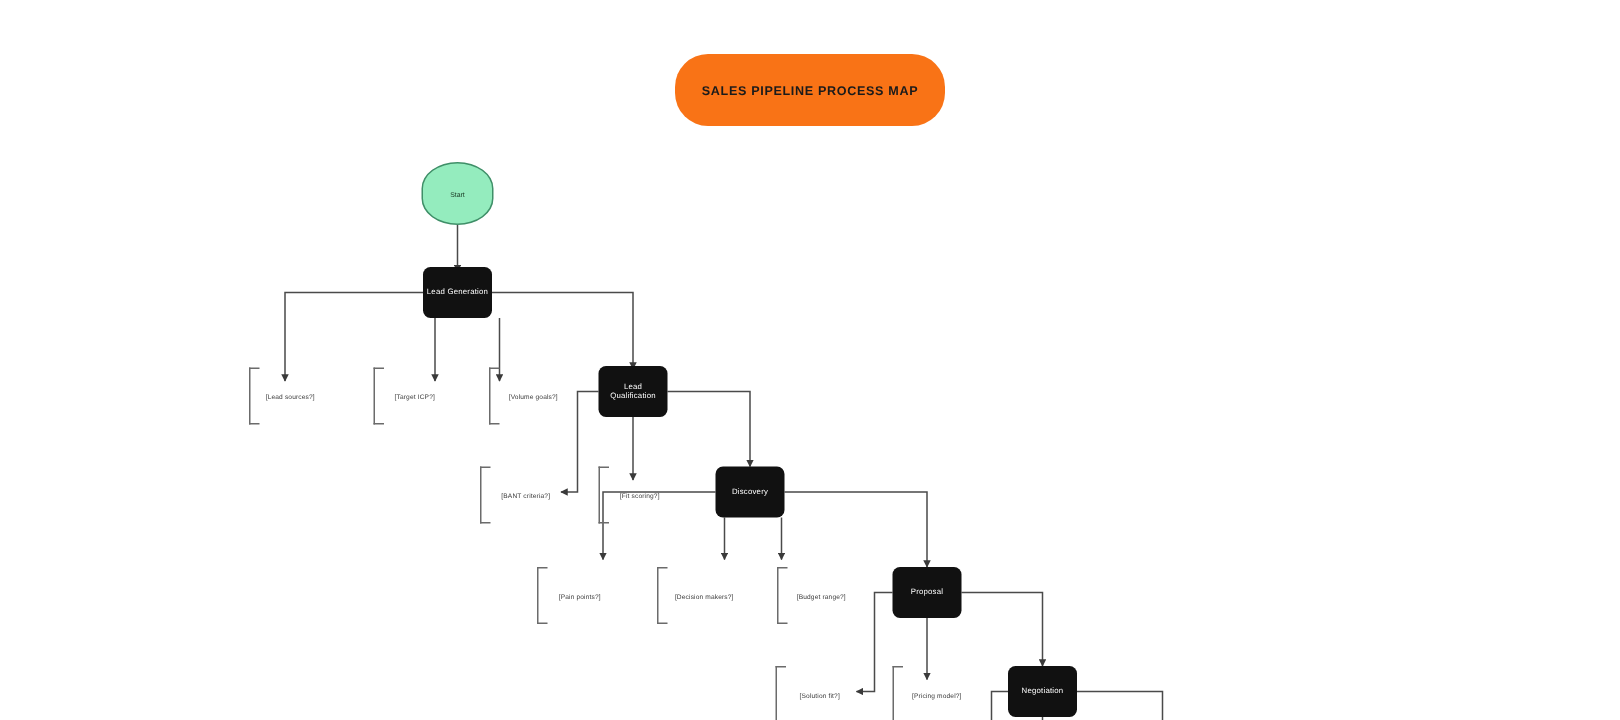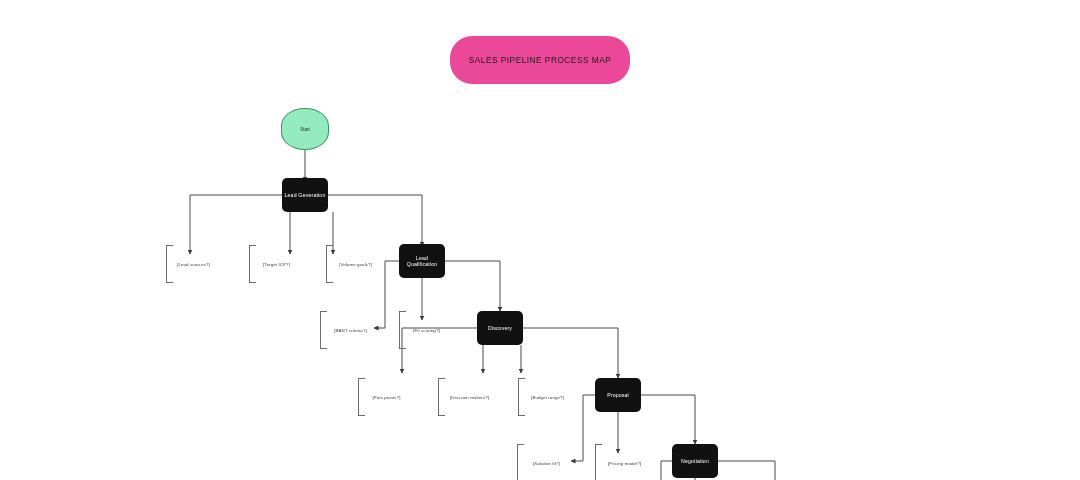--- a/index.html
+++ b/index.html
@@ -76,24 +76,24 @@
   .note .note-text {
     flex: 1;
     text-align: center;
     padding: 0 2px;
   }
   #title-banner {
     position: absolute;
     display: flex;
     align-items: center;
     justify-content: center;
-    background: #ec4899;
+    background: #f97316;
     border-radius: 22px;
     color: #1b1b1b;
-    font-weight: normal;
+    font-weight: bold;
     font-size: 8.4px;
     letter-spacing: 0.45px;
   }
 </style>
 </head>
 <body>
 
 <div id="canvas">
 
   <svg class="svg-layer" viewBox="0 0 1080 480" width="1080" height="480">

